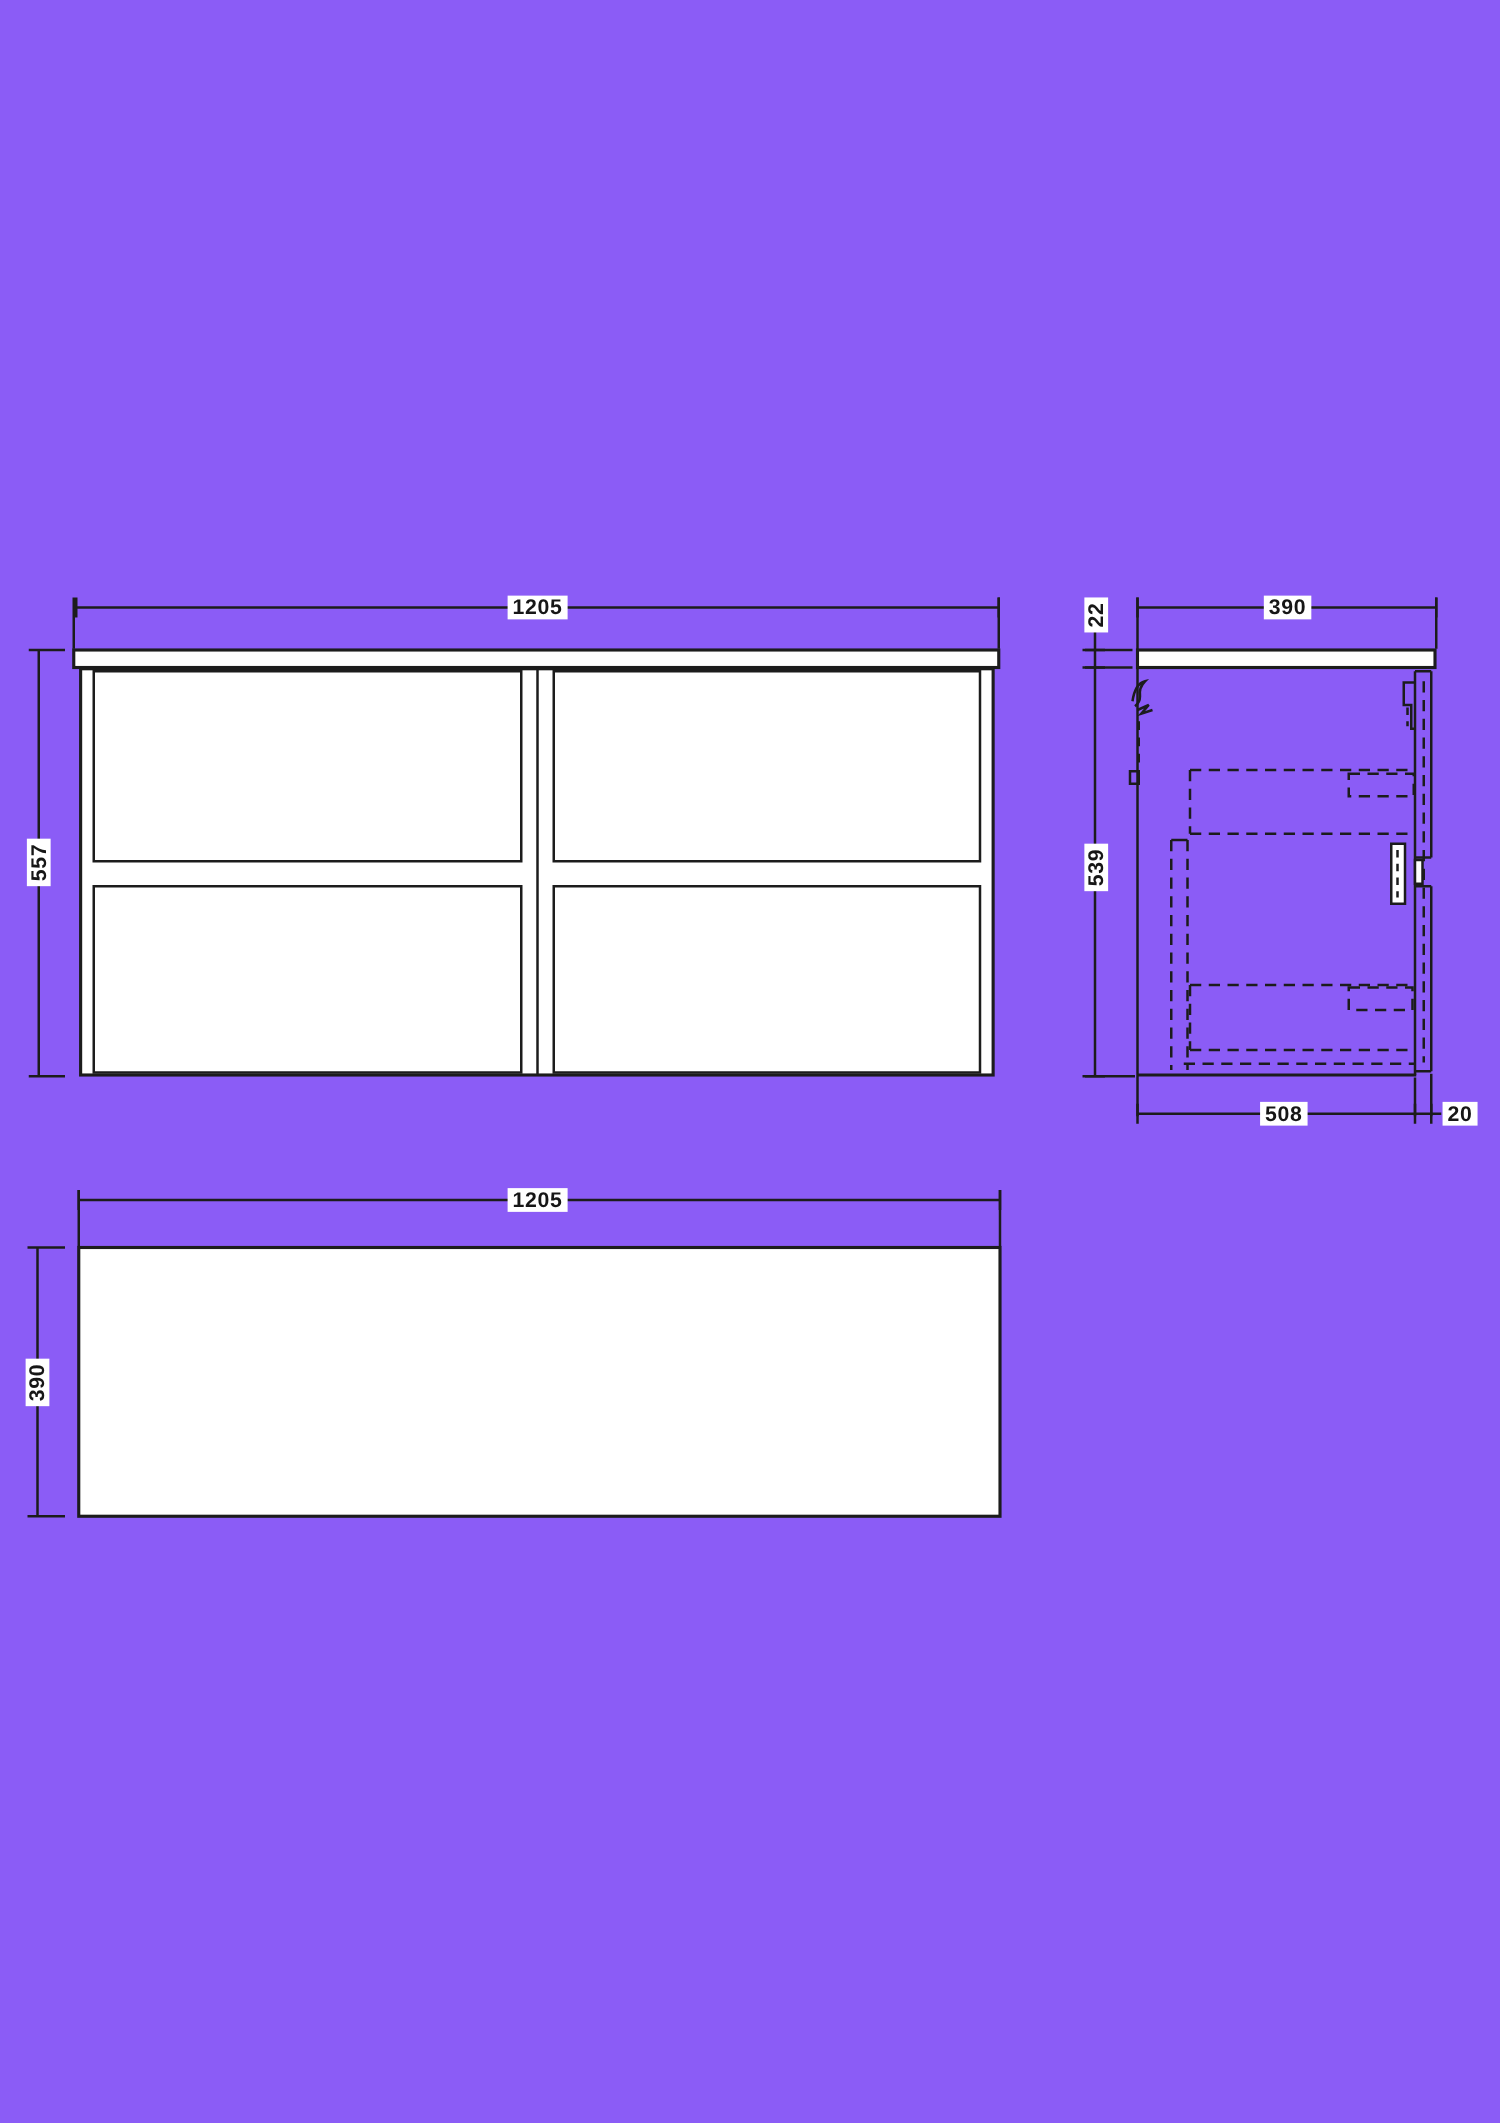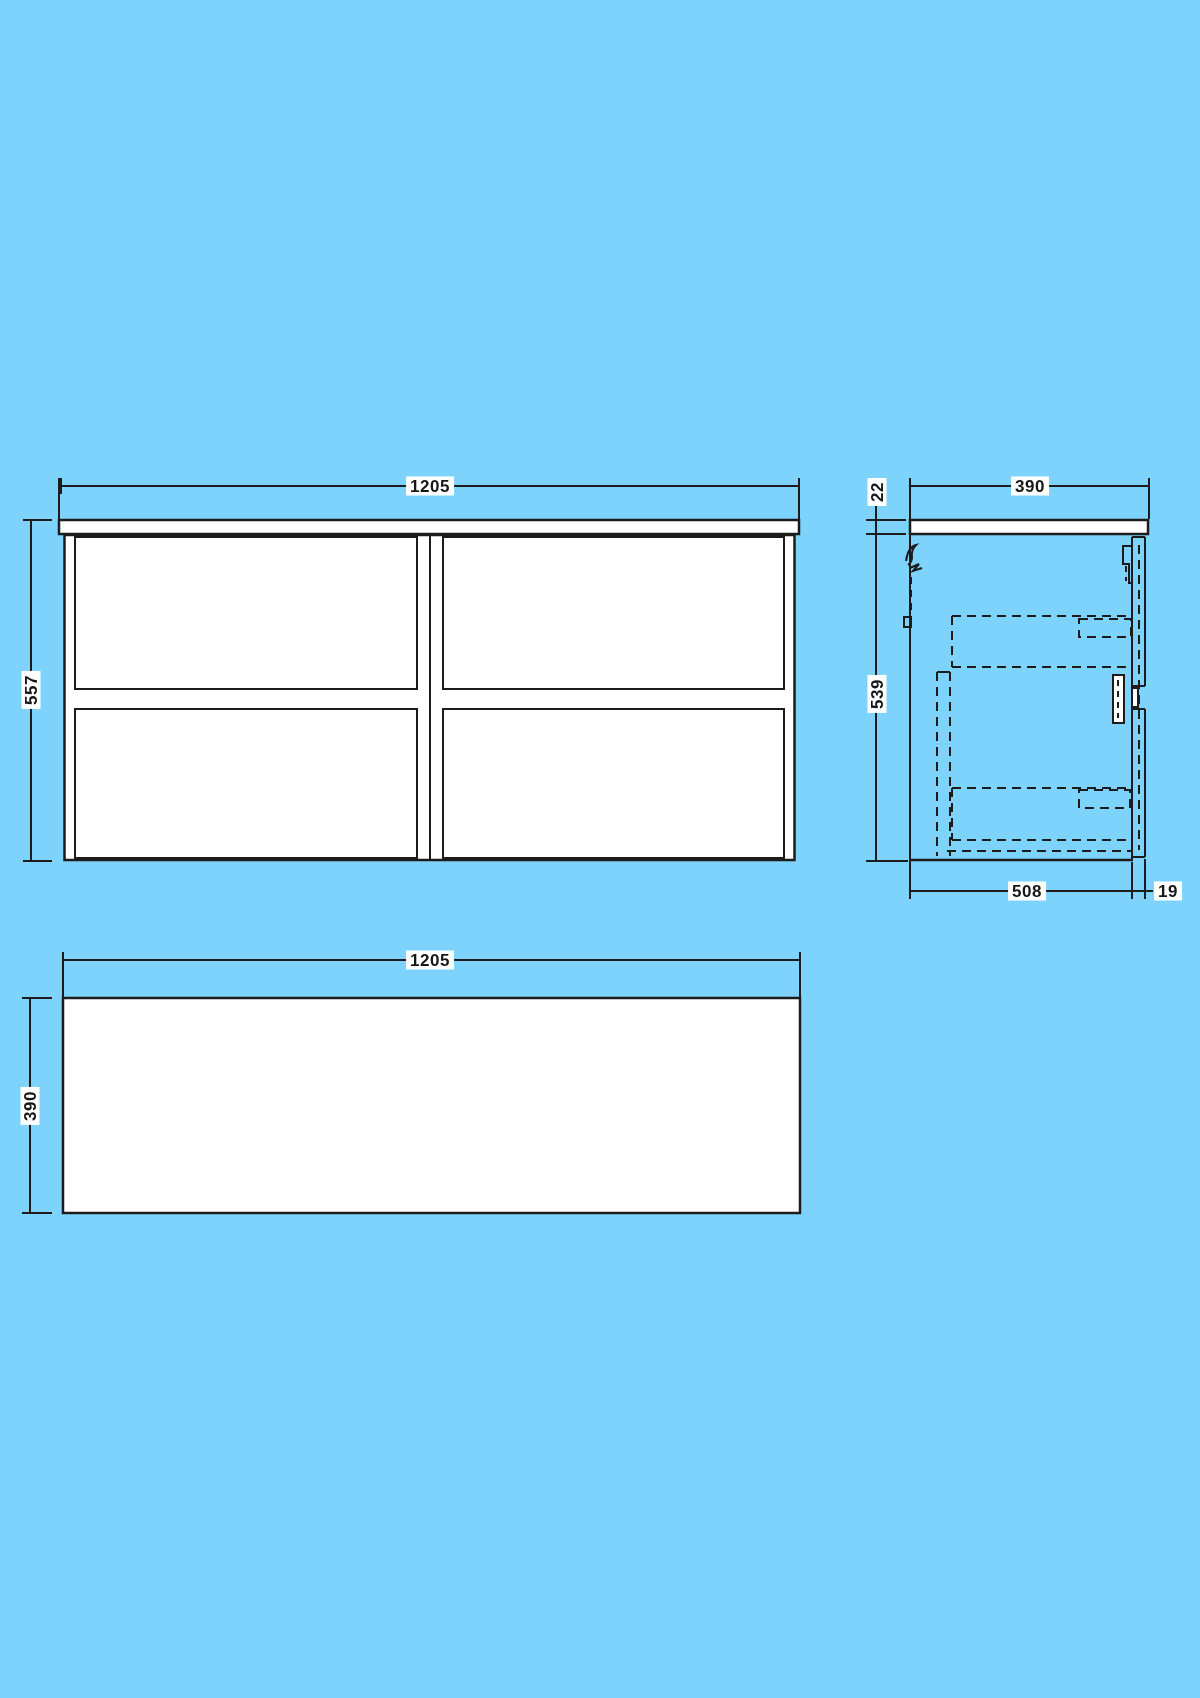--- a/index.html
+++ b/index.html
@@ -1,20 +1,20 @@
 <!DOCTYPE html>
 <html><head>
 <meta charset="utf-8">
 <title>Drawing</title>
 <style>
   html,body{margin:0;padding:0;background:#ffffff;}
   .stage{
     position:relative;
     width:1200px;height:1698px;
-    background:#7dd3fc;
+    background:#8b5cf6;
     overflow:hidden;
     font-family:"Liberation Sans",sans-serif;
   }
   .stage svg{position:absolute;left:0;top:0;}
   .dim-label{
     position:absolute;
     transform:translate(-50%,-50%);
     font:bold 17px/1 "Liberation Sans",sans-serif;
     color:#161616;
     background:#ffffff;
@@ -171,19 +171,19 @@
   <div class="dim-label vertical" style="left:31px;top:690px;">557</div>
 
   <div class="dim-label vertical" style="left:877px;top:492px;">22</div>
 
   <div class="dim-label" style="left:1030px;top:486px;">390</div>
 
   <div class="dim-label vertical" style="left:877px;top:694px;">539</div>
 
   <div class="dim-label" style="left:1027px;top:891px;">508</div>
 
-  <div class="dim-label" style="left:1168px;top:891px;">19</div>
+  <div class="dim-label" style="left:1168px;top:891px;">20</div>
 
   <div class="dim-label" style="left:430px;top:960px;">1205</div>
 
   <div class="dim-label vertical" style="left:30px;top:1106px;">390</div>
 
 </div>
 
 </body></html>

